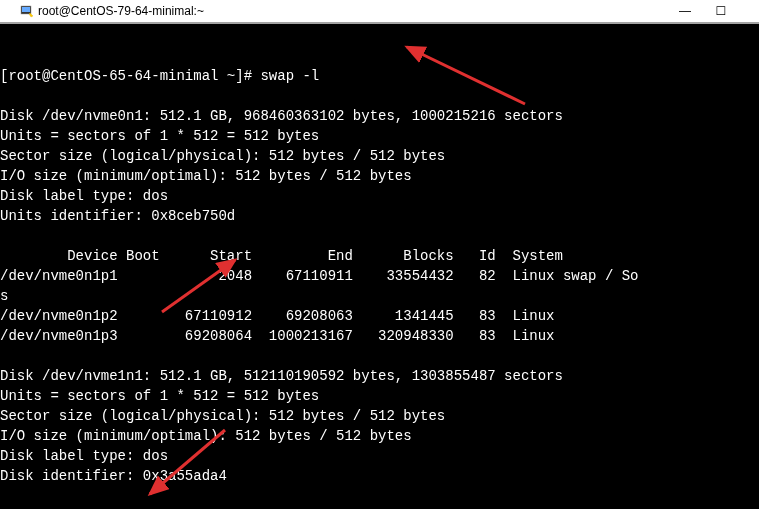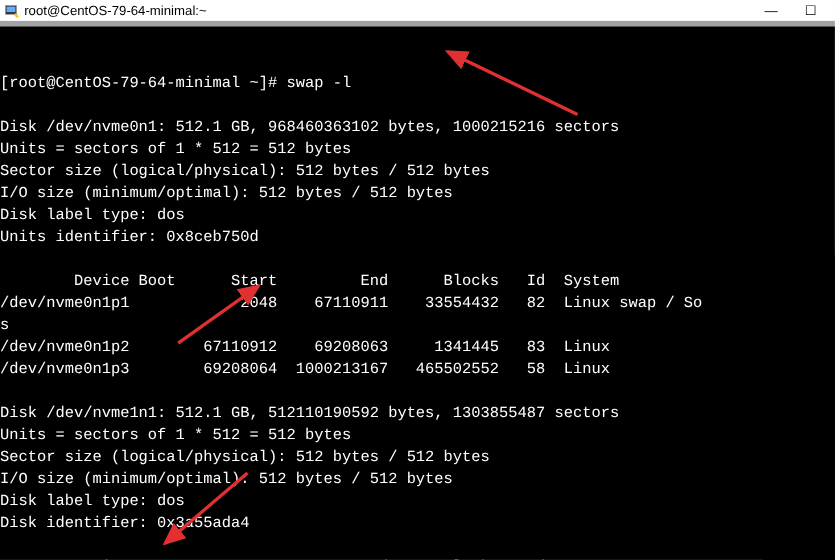--- a/index.html
+++ b/index.html
@@ -8,25 +8,25 @@
       font-size: 14px;
       background: #fff;
       width: 759px;
       height: 509px;
       overflow: hidden;
       position: relative;
     }
     .titlebar {
       height: 24px;
       background: #fff;
-      border-bottom: 5px solid #a3a3a3;
+      border-bottom: 2px solid #a3a3a3;
       display: flex;
       align-items: center;
       justify-content: space-between;
-      padding: 0 4px;
+      padding: 0 20px;
       font-family: Tahoma, sans-serif;
       font-size: 12px;
     }
     .titlebar-left {
       display: flex;
       align-items: center;
       gap: 4px;
     }
     .putty-icon {
       width: 14px;
@@ -81,34 +81,34 @@
     </span>
     <span>root@CentOS-79-64-minimal:~</span>
   </div>
   <div class="titlebar-right">
     <div class="win-btn">—</div>
     <div class="win-btn">☐</div>
   </div>
 </div>
 
 <div class="terminal">
-  <div class="terminal-content"><span><span>[root@CentOS-79-64-minimal ~]# </span><span>swap -l</span></span>
+  <div class="terminal-content"><span><span>[root@CentOS-65-64-minimal ~]# </span><span>swap -l</span></span>
 
 <span>Disk /dev/nvme0n1: 512.1 GB, 968460363102 bytes, 1000215216 sectors</span>
 <span>Units = sectors of 1 * 512 = 512 bytes</span>
 <span>Sector size (logical/physical): 512 bytes / 512 bytes</span>
 <span>I/O size (minimum/optimal): 512 bytes / 512 bytes</span>
 <span>Disk label type: dos</span>
 <span>Units identifier: 0x8ceb750d</span>
 
 <span>        Device Boot      Start         End      Blocks   Id  System</span>
 <span>/dev/nvme0n1p1            2048    67110911    33554432   82  Linux swap / So</span>
 <span>s</span>
 <span>/dev/nvme0n1p2        67110912    69208063     1341445   83  Linux</span>
-<span>/dev/nvme0n1p3        69208064  1000213167   465502552   58  Linux</span>
+<span>/dev/nvme0n1p3        69208064  1000213167   320948330   83  Linux</span>
 
 <span>Disk /dev/nvme1n1: 512.1 GB, 512110190592 bytes, 1303855487 sectors</span>
 <span>Units = sectors of 1 * 512 = 512 bytes</span>
 <span>Sector size (logical/physical): 512 bytes / 512 bytes</span>
 <span>I/O size (minimum/optimal): 512 bytes / 512 bytes</span>
 <span>Disk label type: dos</span>
 <span>Disk identifier: 0x3a55ada4</span>
 
 <span>        Device Boot      Start         End      Blocks   Id  System</span>
 </div>

